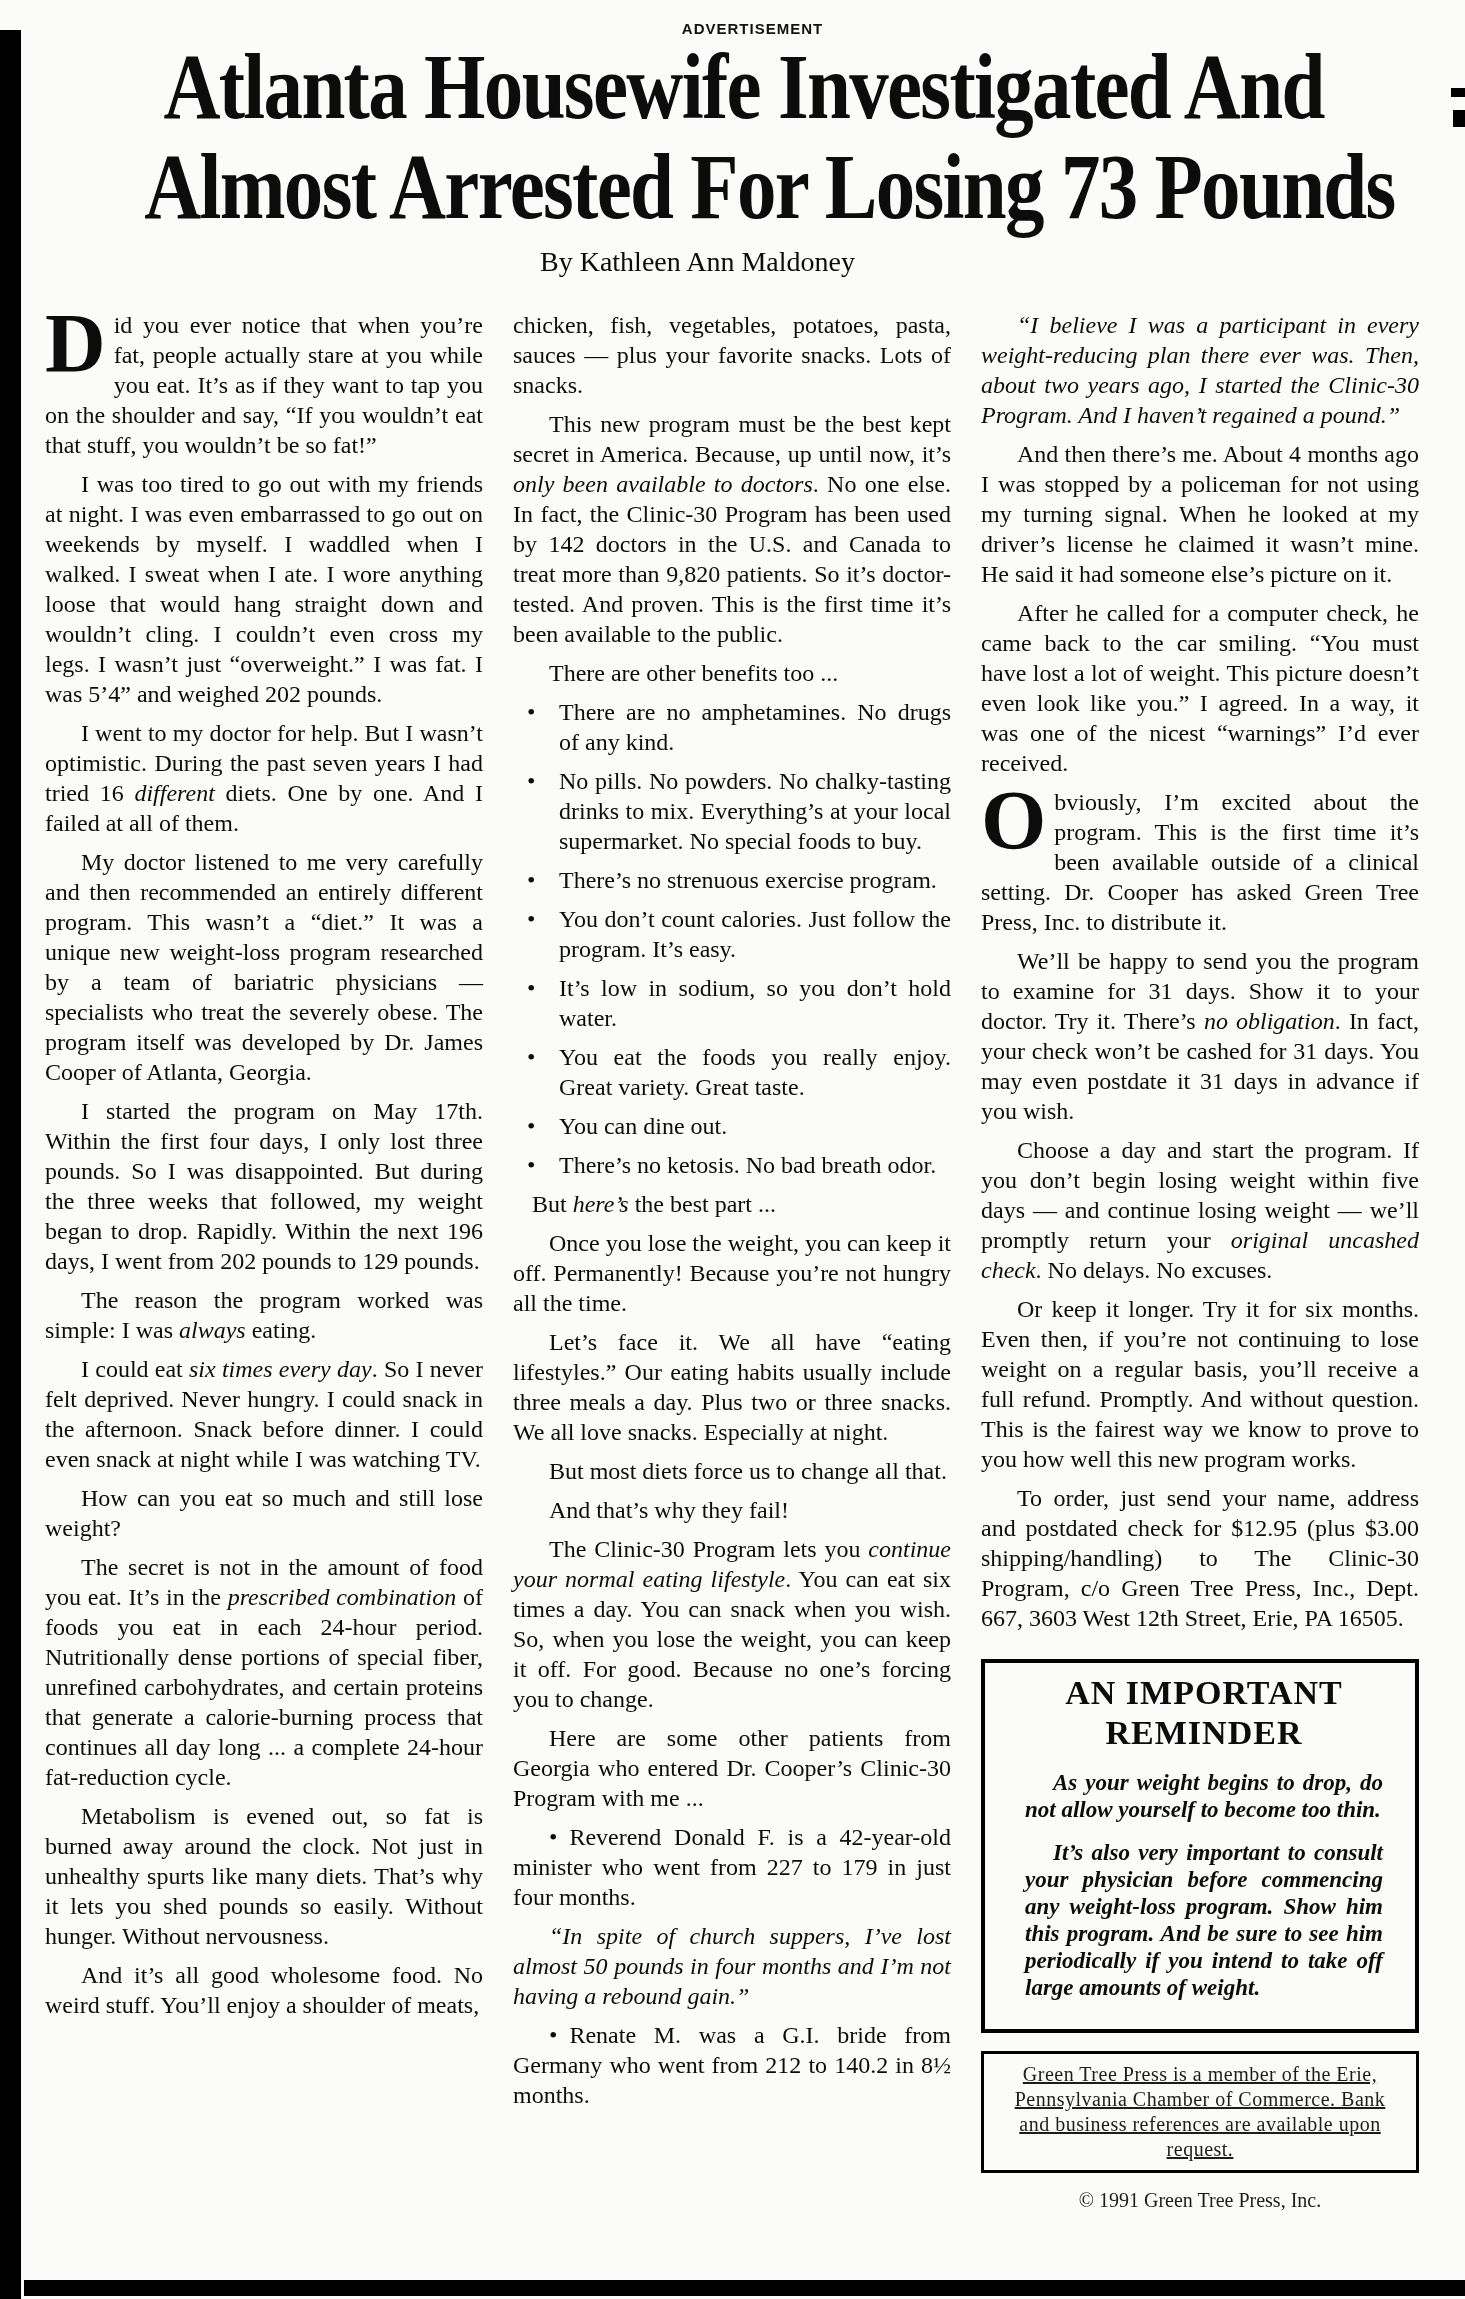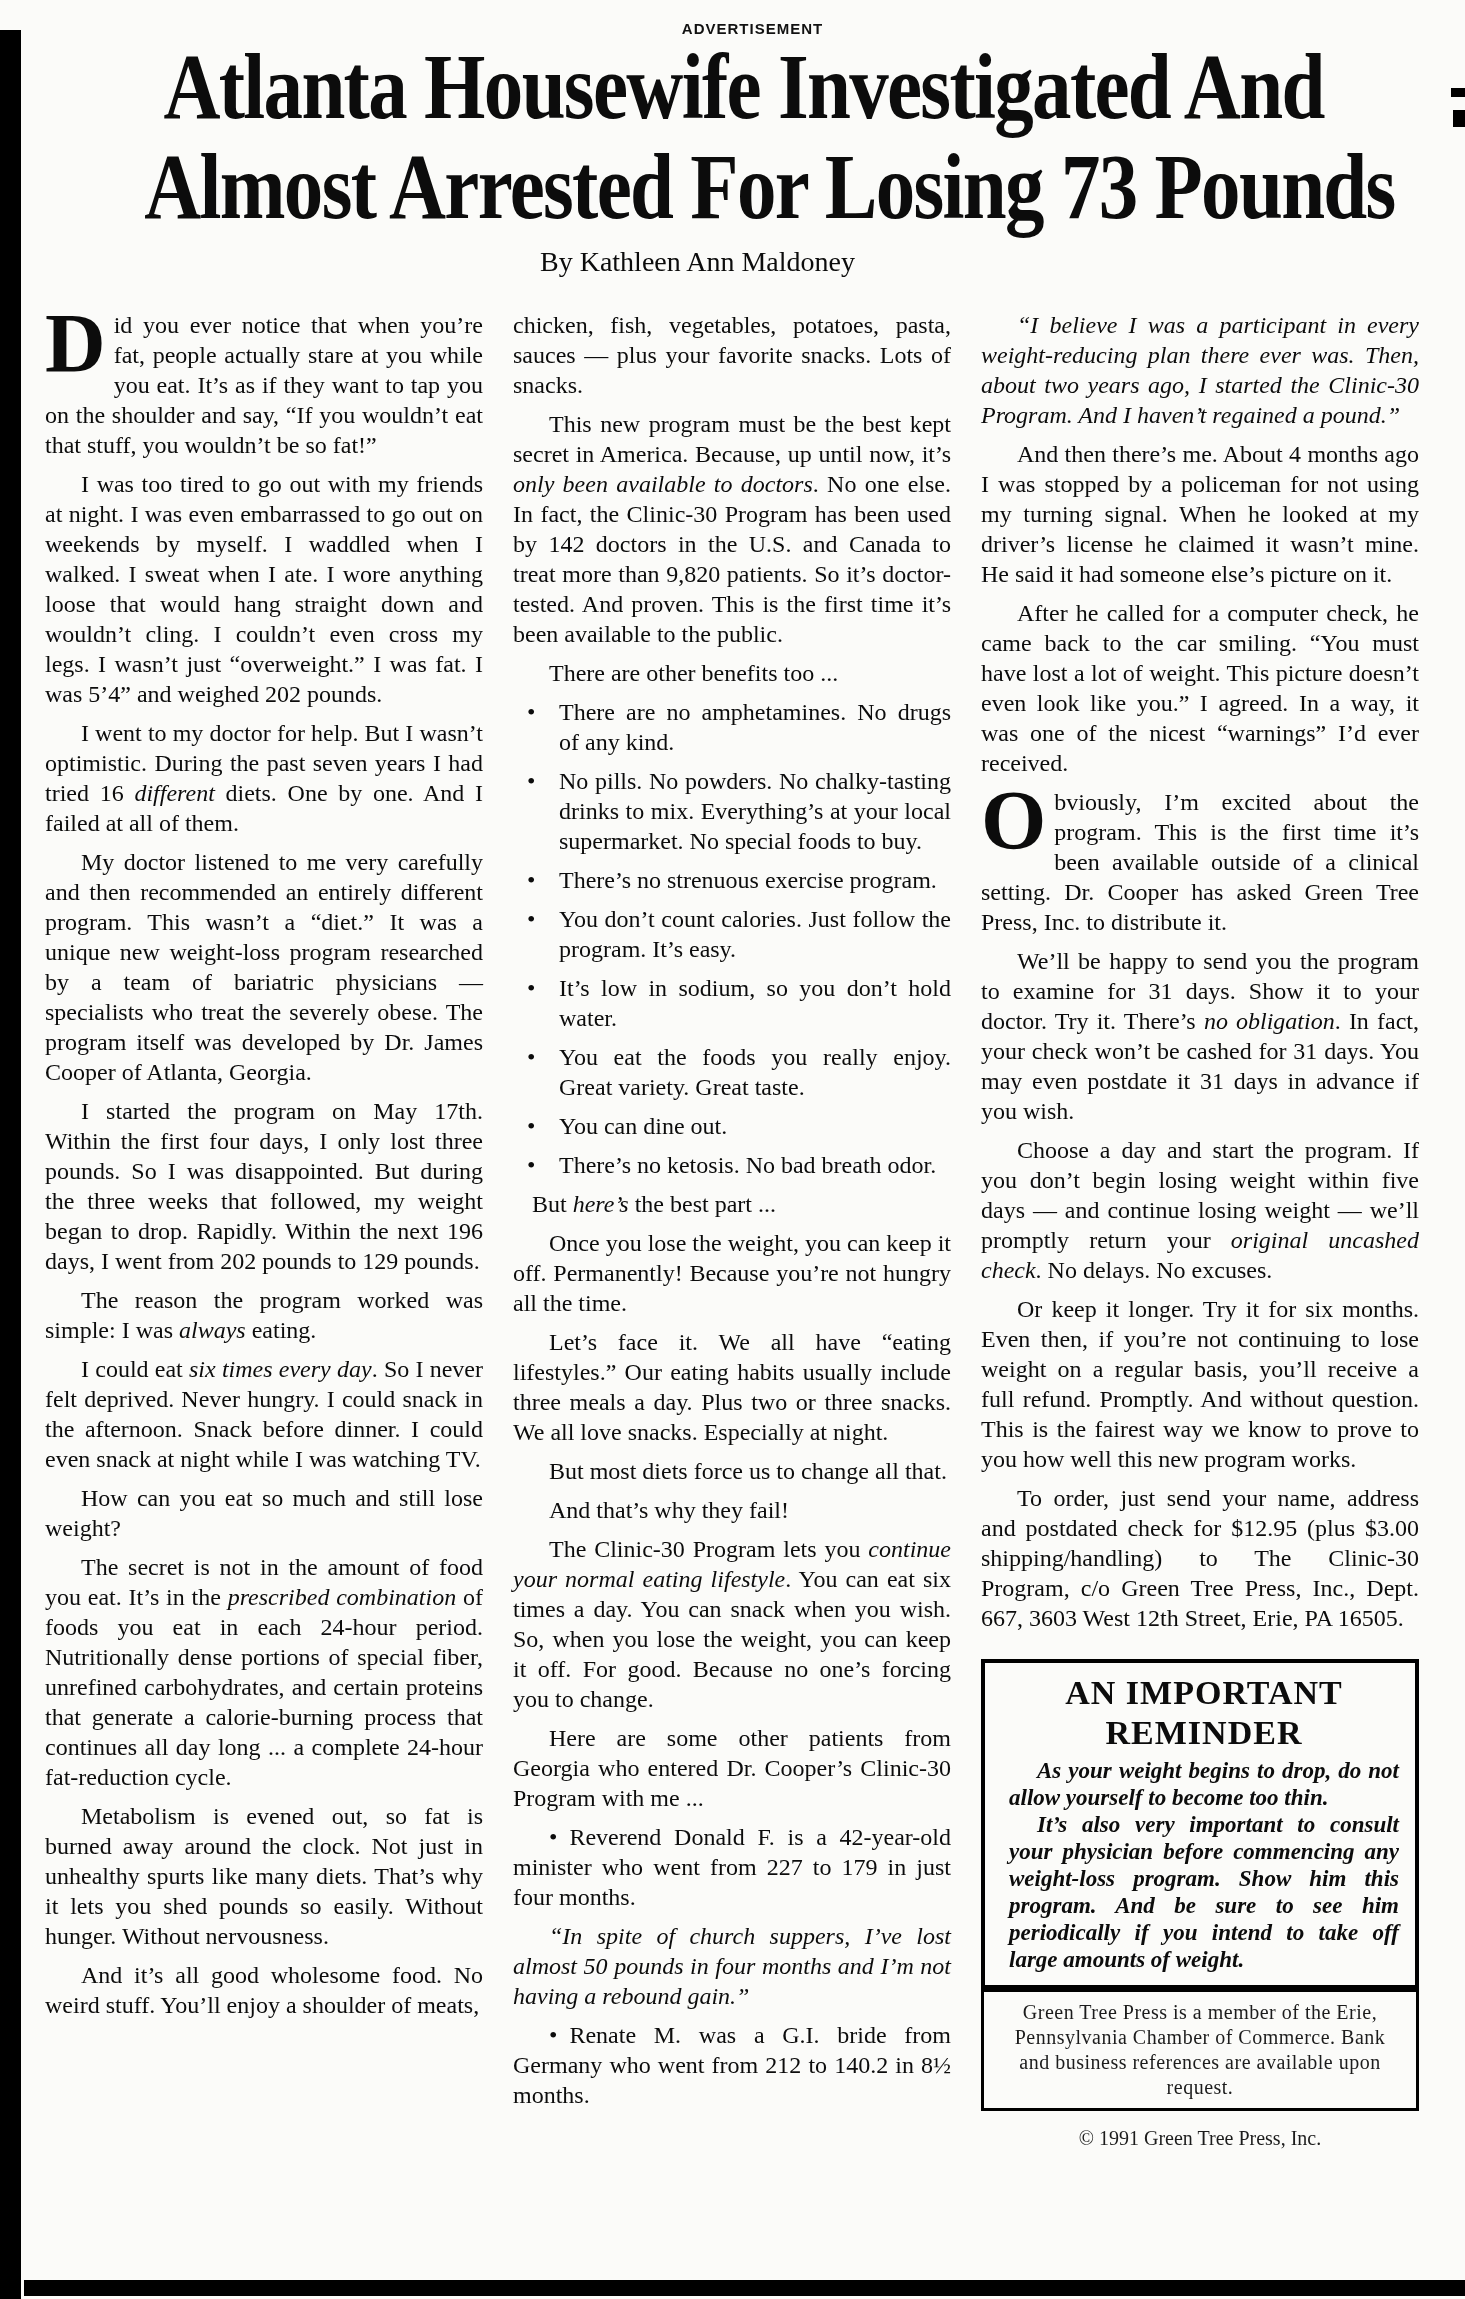--- a/index.html
+++ b/index.html
@@ -44,25 +44,25 @@
   .bullet-dot{width:46px;box-sizing:border-box;padding-left:14px;flex:none;}
   .bullet-text{flex:1;text-align:justify;}
 
   .reminder-box{border:4px solid #000;margin-top:26px;padding:8px 16px 12px 24px;}
   .reminder-title{
     text-align:center;font-size:34px;line-height:40px;font-weight:bold;
     letter-spacing:1px;margin:2px 0 4px 0;
   }
   .reminder-body p{
     font-size:23px;line-height:27px;font-style:italic;font-weight:bold;
-    margin:0;text-indent:28px;text-align:justify;
+    margin:16px;text-indent:28px;text-align:justify;
   }
   .member-box{
-    border:3px solid #000;padding:8px 16px;text-align:center;
-    font-size:20px;line-height:25px;color:#1c1c1c;letter-spacing:0.5px;
+    border:3px solid #000;margin-top:18px;padding:8px 16px;text-align:center;
+    font-size:20px;line-height:25px;color:#1c1c1c;letter-spacing:0.5px;text-decoration:underline;
   }
   .copyright{text-align:center;font-size:20px;margin-top:12px;color:#1c1c1c;}
 </style>
 </head>
 <body>
 
 <div class="left-bar"></div>
 <div class="bottom-bar"></div>
 <div class="scan-mark mark1"></div>
 <div class="scan-mark mark2"></div>

